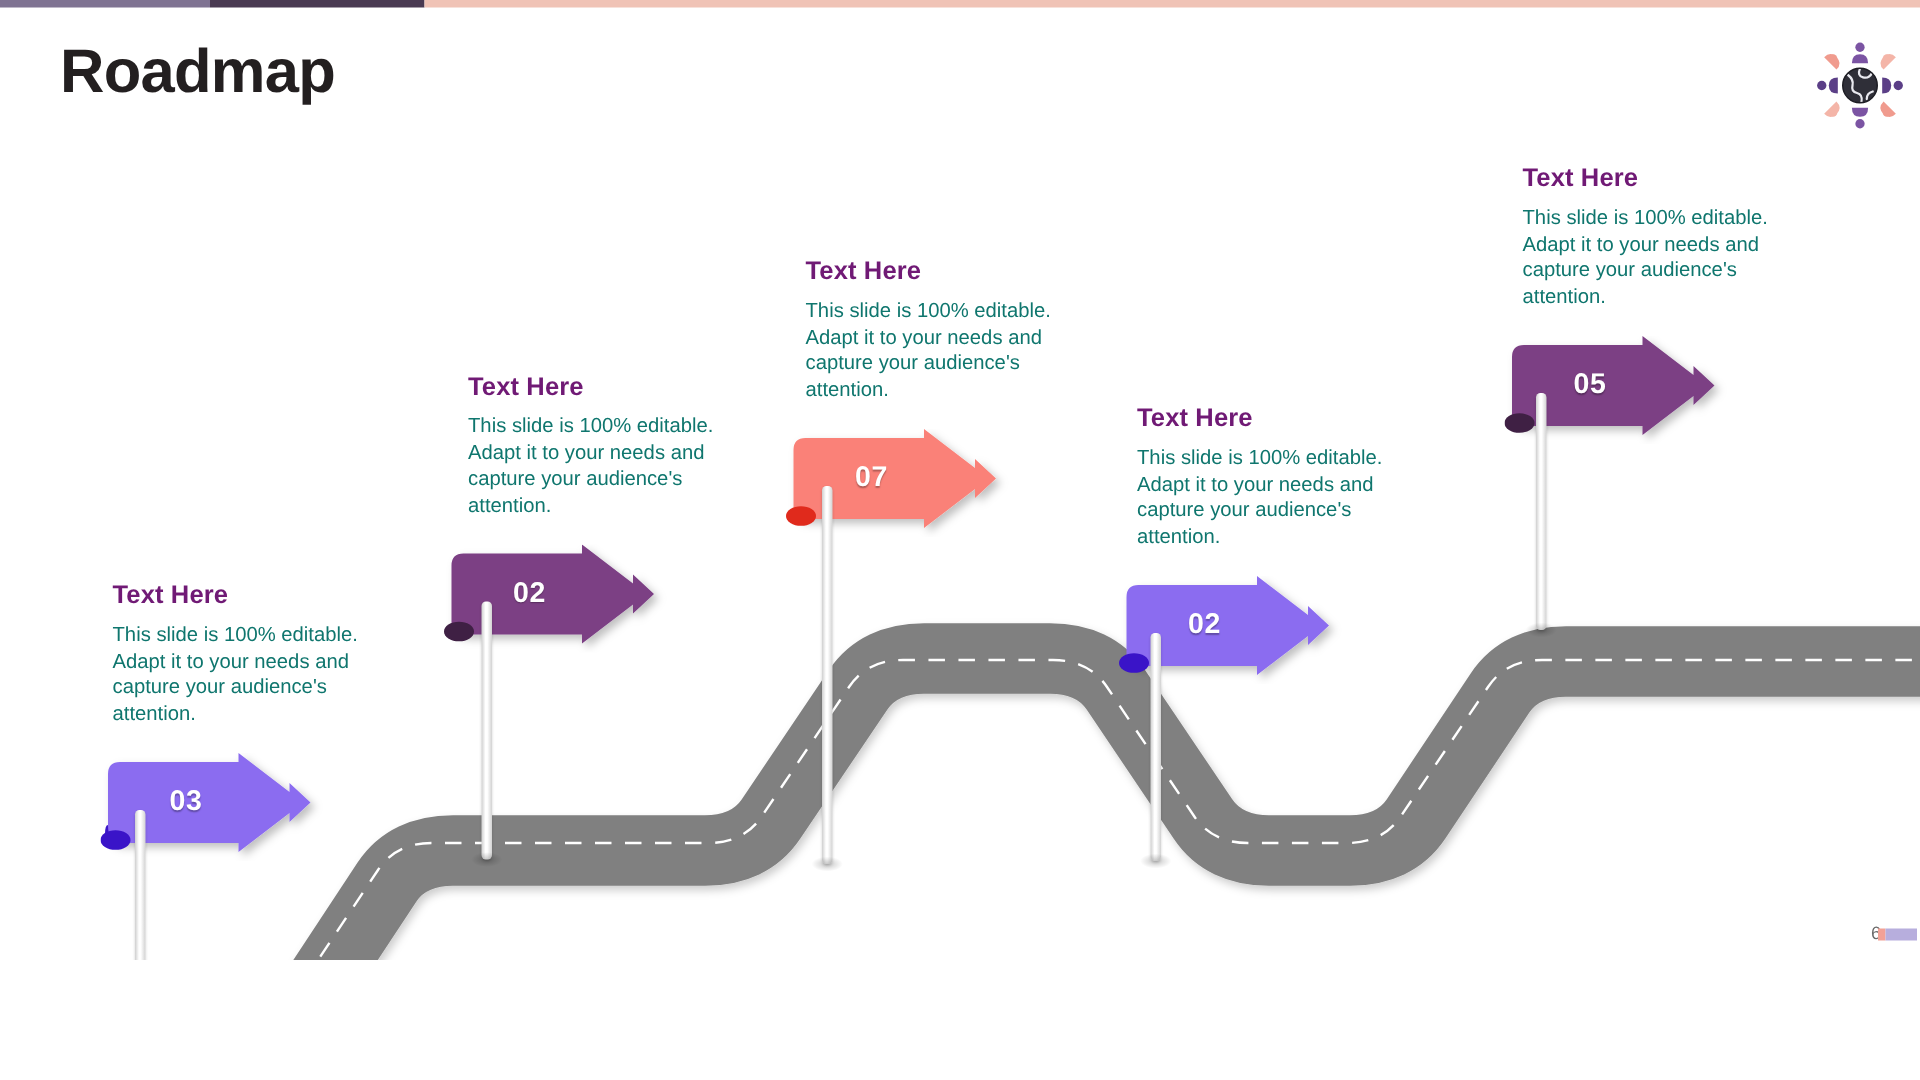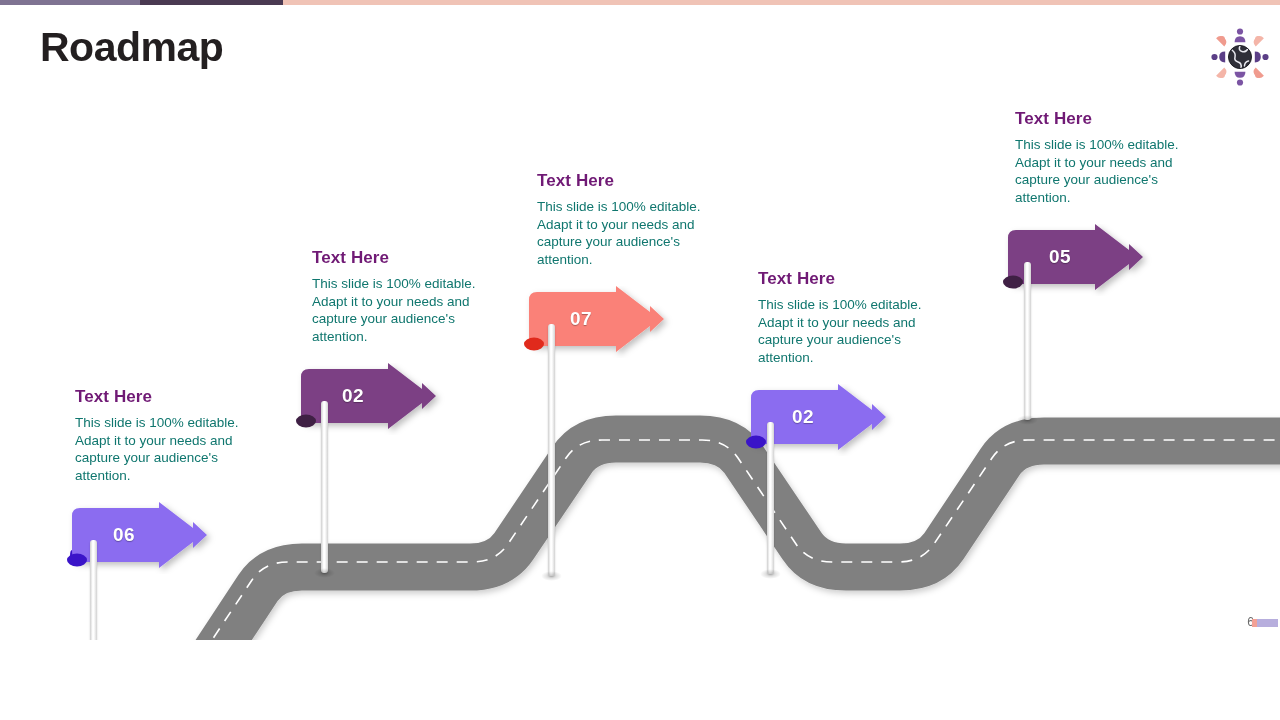--- a/index.html
+++ b/index.html
@@ -189,21 +189,21 @@
           <filter id="fsh1" x="-20%" y="-20%" width="150%" height="160%">
             <feDropShadow dx="3" dy="3" stdDeviation="3" flood-color="#000" flood-opacity="0.25"></feDropShadow>
           </filter>
         </defs>
         <g filter="url(#fsh1)">
           <path d="M5 14 q0 -8 8 -8 L92 6 L92 0 L126 26 L126 20 L140 33 L126 46 L126 40 L92 66 L92 60 L13 60 q-8 0 -8 -8 Z" fill="#8b6cf0"></path>
         </g>
         <path d="M5 48 q0 12 8 12 q-10 0 -10 -6 q0 -6 2 -6 Z" fill="#3a14c8"></path>
         <ellipse cx="10" cy="58" rx="10" ry="6.5" fill="#3a14c8"></ellipse>
       </svg>
-      <span class="flagnum" style="left:46px;top:22px;">06</span>
+      <span class="flagnum" style="left:46px;top:22px;">03</span>
     </div>
     <div class="pole" style="left:15px;top:152px;height:164px;"></div>
   </div>
 
   <div class="marker" style="left:312px;top:249px;">
     <div class="mhead">Text Here</div>
     <div class="mbody">This slide is 100% editable. Adapt it to your needs and capture your audience's attention.</div>
     <div class="flagwrap" style="position:absolute;left:-16px;top:114px;">
       <svg width="150" height="72" viewBox="0 0 150 72" xmlns="http://www.w3.org/2000/svg">
         <defs>

